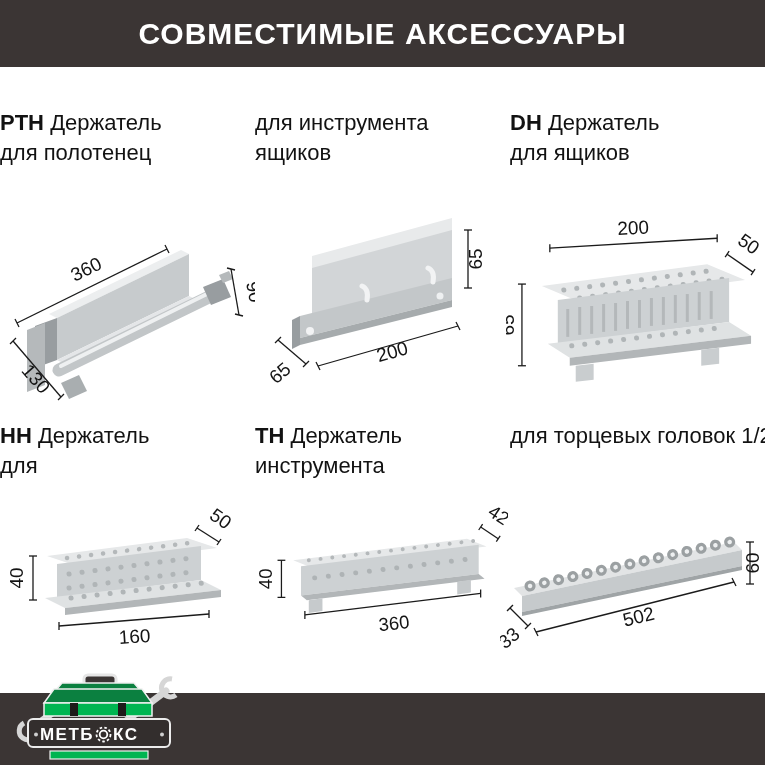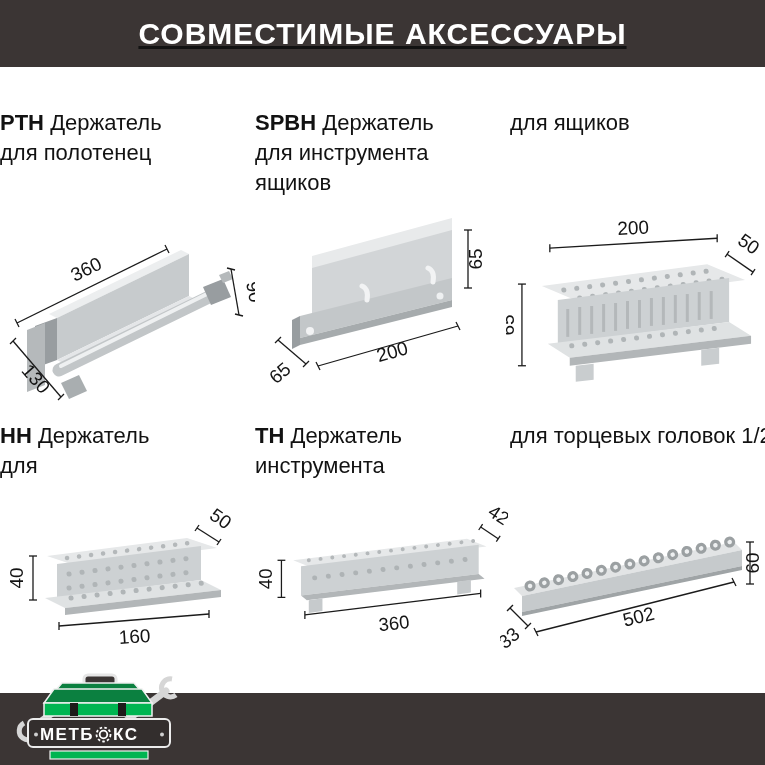--- a/index.html
+++ b/index.html
@@ -25,35 +25,35 @@
   .draw svg{display:block;width:100%;height:100%;}
   .dim{stroke:#1b1b1b;stroke-width:1.3;fill:none;}
   .dimtxt{font-size:19px;fill:#141414;text-anchor:middle;}
   .logo{position:absolute;left:14px;bottom:1px;width:175px;height:95px;}
   .logo svg{display:block;width:100%;height:100%;}
   .plaque-txt{font-size:17px;font-weight:bold;fill:#ffffff;letter-spacing:1.5px;}
 </style>
 </head>
 <body>
 
-<header class="band header" style="background-color: rgb(59, 53, 52); text-decoration: underline;">
+<header class="band header" style="background-color: rgb(59, 53, 52);">
   <h1 style="color: rgb(255, 255, 255);">СОВМЕСТИМЫЕ АКСЕССУАРЫ</h1>
 </header>
 
 <section class="cell" style="left:0;top:108px">
   <div class="tl"><span class="code">PTH</span><span>Держатель</span></div>
   <div class="tl">для полотенец</div>
   <div class="tl"></div>
 </section>
 <section class="cell" style="left:255px;top:108px">
-  <div class="tl"><span class="code">SPBH</span><span>Держатель</span></div>
   <div class="tl">для инструмента</div>
   <div class="tl">ящиков</div>
 </section>
 <section class="cell" style="left:510px;top:108px">
+  <div class="tl"><span class="code">DH</span><span>Держатель</span></div>
   <div class="tl">для ящиков</div>
   <div class="tl"></div>
 </section>
 <section class="cell" style="left:0;top:421px">
   <div class="tl"><span class="code">HH</span><span>Держатель</span></div>
   <div class="tl">для</div>
 </section>
 <section class="cell" style="left:255px;top:421px">
   <div class="tl"><span class="code">TH</span><span>Держатель</span></div>
   <div class="tl">инструмента</div>

